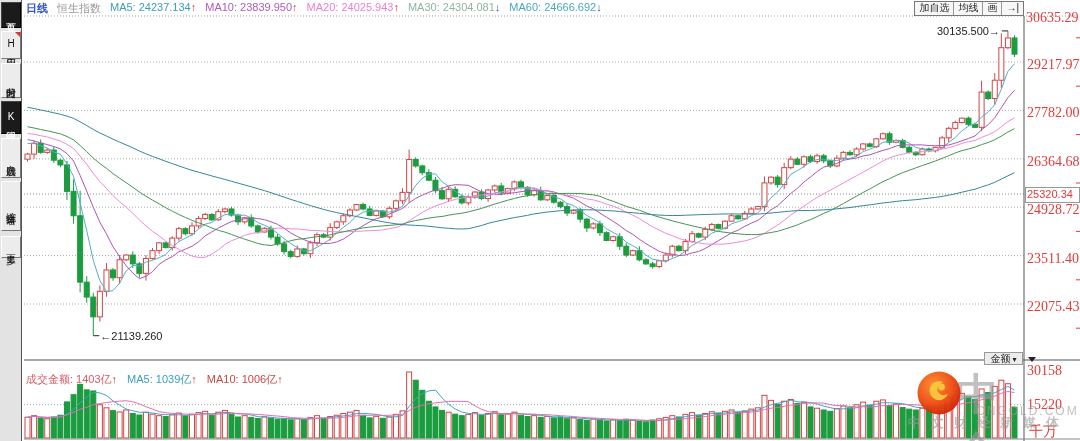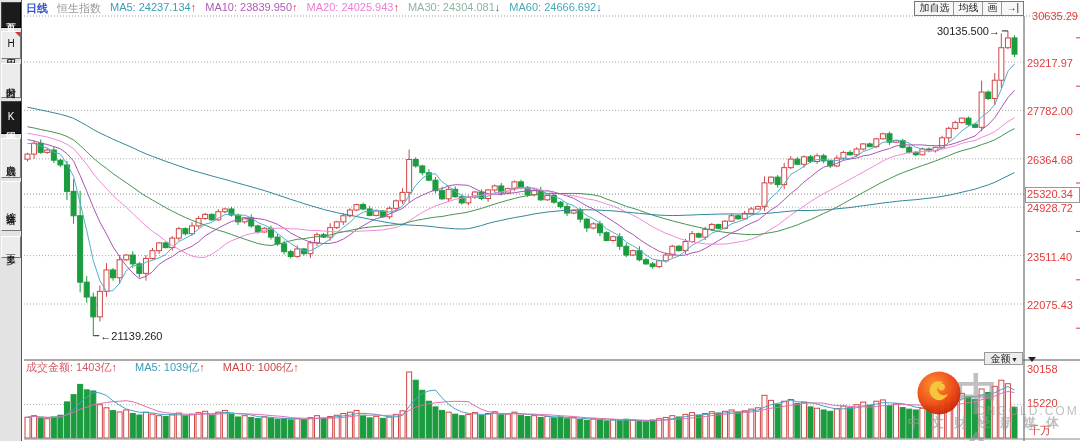--- a/index.html
+++ b/index.html
@@ -23,29 +23,29 @@
                 display:flex;gap:9px;white-space:nowrap;align-items:flex-start;}
   #kline-header .itm{font-size:11px;}
   .arrow-up{color:#e03030;} .arrow-dn{color:#3355cc;}
   
   #toolbar{position:absolute;top:1px;right:56px;height:13px;display:flex;z-index:20;
            border:1px solid #777;background:#f7f7f7;}
   #toolbar .tbtn{padding:0 4px;font-size:10px;line-height:12px;color:#222;
                  border-left:1px solid #999;cursor:pointer;text-align:center;}
   #toolbar .tbtn:first-child{border-left:none;}
   
-  .ax-label{position:absolute;color:#e23b3b;font-size:11px;z-index:10;}
+  .ax-label{position:absolute;color:#e23b3b;font-size:14px;z-index:10;font-family:Liberation Serif, serif;}
   #price-marker-tag{position:absolute;left:1025px;width:52px;height:14px;z-index:11;
                     border:1px solid #999;background:#fff;color:#e23b3b;font-size:11px;
                     line-height:13px;padding-left:1px;}
   
   .annot{position:absolute;color:#222;font-size:11px;z-index:12;white-space:nowrap;}
   
-  #vol-header{position:absolute;left:26px;top:360px;height:11px;z-index:20;
-              display:flex;gap:18px;white-space:nowrap;}
+  #vol-header{position:absolute;left:26px;top:372px;height:11px;z-index:20;
+              display:flex;gap:10px;white-space:nowrap;}
   #amount-btn{position:absolute;left:984px;top:352px;width:39px;height:13px;z-index:21;
               background:#ececec;border:1px solid #999;box-sizing:border-box;
               font-size:10px;line-height:11px;text-align:center;color:#222;cursor:pointer;}
   #axis-collapse{position:absolute;left:1028px;top:357px;z-index:21;width:0;height:0;cursor:pointer;
                  border-left:4px solid transparent;border-right:4px solid transparent;
                  border-top:5px solid #222;}
   
   #watermark{position:absolute;z-index:25;pointer-events:none;}
   #wm-title{position:absolute;left:956px;top:366px;font-size:43px;font-weight:bold;
             color:#9a9a9a;opacity:.62;letter-spacing:2px;}

